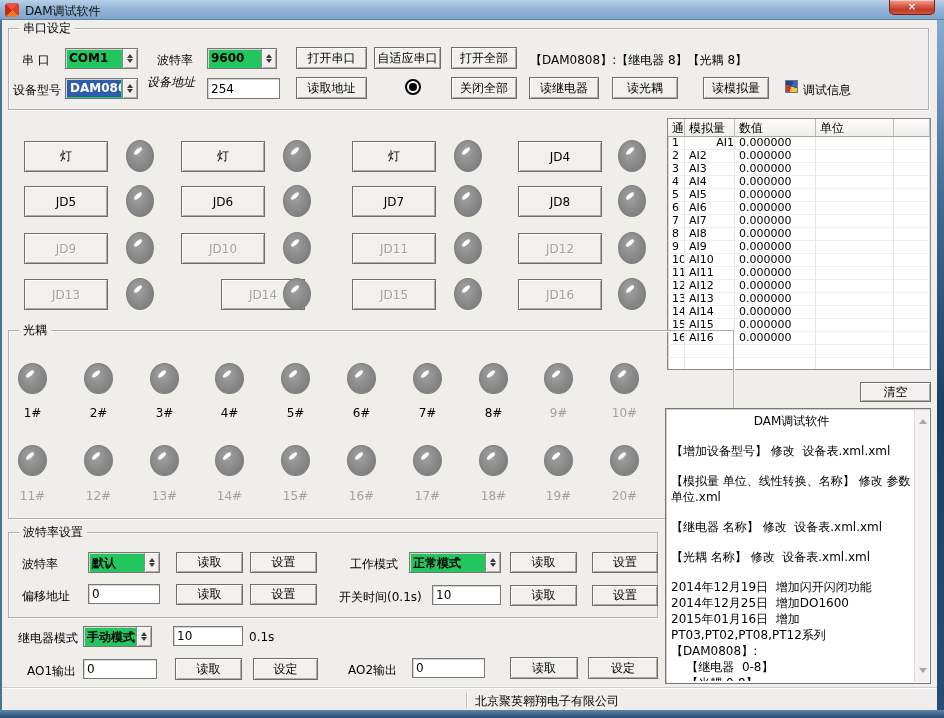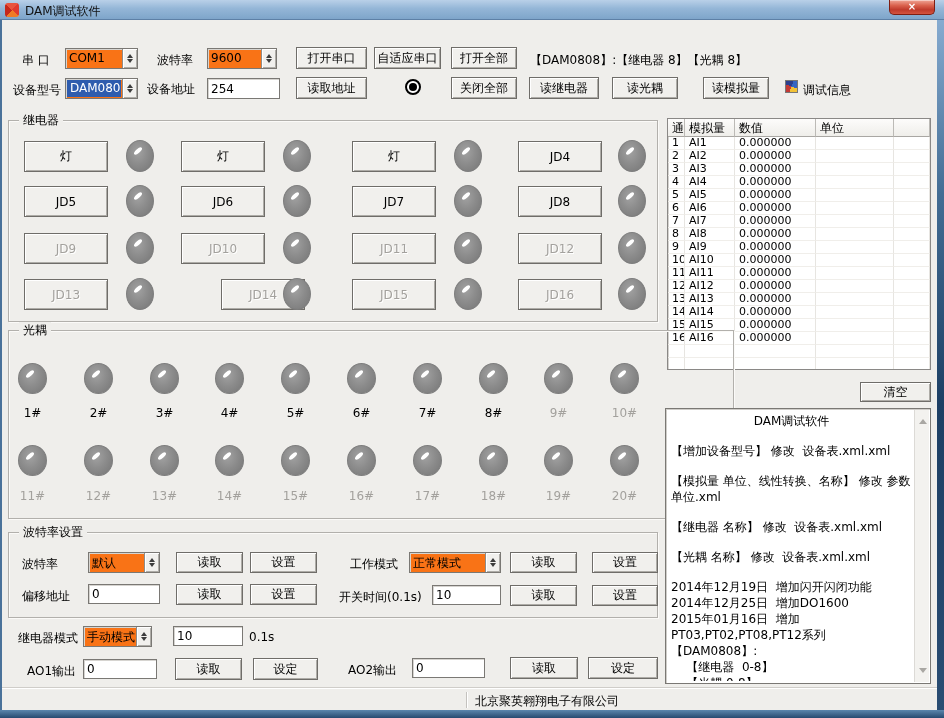--- a/index.html
+++ b/index.html
@@ -32,22 +32,22 @@
   .lbl { position:absolute; font-size:12px; color:#000; white-space:nowrap; }
   .lbl.disabled { color:#a3a19d; }
   .btn { position:absolute; background:#f1f0ed; border:1px solid #6f6d69;
     box-shadow:inset 1px 1px 0 #ffffff, inset -1px -1px 0 #aeaca7;
     font-size:12px; color:#000; display:flex; align-items:center; justify-content:center;
     white-space:nowrap; cursor:default; }
   .btn.disabled { color:#a3a19d; text-shadow:1px 1px 0 #fff; }
   .tinput { position:absolute; background:#fff; border:1px solid #7a7874;
     box-shadow:inset 1px 1px 0 #d6d4d0; font-family:"DejaVu Sans",sans-serif;
     font-size:12px; color:#000; padding:0 3px; height:21px; }
-  .combo { position:absolute; height:21px; background:#f97316; border:1px solid #7a7874;
-    box-shadow:inset 1px 1px 0 #d6d4d0; display:flex; }
+  .combo { position:absolute; height:21px; background:#22c55e; border:1px solid #7a7874;
+    box-shadow:inset 1px 1px 0 #d6d4d0; display:flex;font-weight:bold; }
   .combo-text { flex:1; font-size:12px; padding:2px 1px 0 3px; overflow:hidden; white-space:nowrap; }
   .combo.selected .combo-text { background:#2e5cae; color:#fff; margin:1px; padding-top:1px; }
   .cbtn { width:15px; background:#f1f0ed; border-left:1px solid #8f8d89;
     box-shadow:inset 1px 1px 0 #fff, inset -1px -1px 0 #aeaca7;
     display:flex; flex-direction:column; align-items:center; justify-content:center; gap:1px; }
   .cbtn .up { width:0; height:0; border:3px solid transparent; border-bottom:4px solid #3c3c3c; }
   .cbtn .dn { width:0; height:0; border:3px solid transparent; border-top:4px solid #3c3c3c; }
 
   .groupbox { position:absolute; border:1px solid #b2b0ac;
     box-shadow:inset 1px 1px 0 #fbfaf8, 1px 1px 0 #fbfaf8; }
@@ -110,20 +110,23 @@
   <div class="client-bg"></div>
 
   <div class="titlebar">
     <div class="app-icon"></div>
     <span class="win-title">DAM调试软件</span>
   </div>
   <div class="close-btn">
     <span>×</span>
   </div>
 
+  <div class="groupbox" style="left:8px;top:28px;width:921px;height:82px;">
+    <span class="gb-label">串口设定</span>
+  </div>
 
   <span class="lbl" style="left:22px;top:52px;">串  口</span>
   <div class="combo" style="left:65px;top:48px;width:73px;">
     <span class="combo-text">COM1</span>
     <span class="cbtn">
         <i class="up"></i>
         <i class="dn"></i>
       </span>
   </div>
 
@@ -143,37 +146,34 @@
 
   <span class="lbl" style="left:13px;top:82px;">设备型号</span>
   <div class="combo selected" style="left:65px;top:78px;width:73px;">
     <span class="combo-text">DAM0808</span>
     <span class="cbtn">
         <i class="up"></i>
         <i class="dn"></i>
       </span>
   </div>
 
-  <span class="lbl" style="left:147px;top:81px;">设备地址</span>
+  <span class="lbl" style="left:147px;top:74px;font-style:italic;">设备地址</span>
   <input class="tinput" style="left: 207px; top: 78px; width: 73px;" readonly="" value="254">
 
   <div class="btn" style="left:296px;top:77px;width:71px;height:22px;">读取地址</div>
   <div class="radio-ind">
       <i></i>
     </div>
   <div class="btn" style="left:451px;top:77px;width:66px;height:22px;">关闭全部</div>
   <div class="btn" style="left:529px;top:77px;width:70px;height:22px;">读继电器</div>
   <div class="btn" style="left:612px;top:77px;width:66px;height:22px;">读光耦</div>
   <div class="btn" style="left:703px;top:77px;width:66px;height:22px;">读模拟量</div>
   <div class="mini-icon" style="left:785px;top:80px;"></div>
   <span class="lbl" style="left:803px;top:82px;">调试信息</span>
 
-  <div class="groupbox" style="left:8px;top:120px;width:650px;height:202px;">
-    <span class="gb-label">继电器</span>
-  </div>
   <div id="relay-grid">
       <div class="btn relay-btn" style="left: 24px; top: 141px; width: 84px; height: 31px;">灯</div>
       <div class="led" style="left: 126px; top: 140px;">
         <i></i>
       </div>
       <div class="btn relay-btn" style="left: 181px; top: 141px; width: 84px; height: 31px;">灯</div>
       <div class="led" style="left: 283px; top: 140px;">
         <i></i>
       </div>
       <div class="btn relay-btn" style="left: 352px; top: 141px; width: 84px; height: 31px;">灯</div>
@@ -237,21 +237,21 @@
   <div class="tbl">
       <div class="thead">
         <div class="th" style="width: 17px;">通</div>
         <div class="th" style="width: 50px;">模拟量</div>
         <div class="th" style="width: 81px;">数值</div>
         <div class="th" style="width: 78px;">单位</div>
         <div class="th" style="flex: 1 1 0%;"></div>
       </div>
       <div class="trow">
         <div class="td" style="width: 17px;">1</div>
-        <div class="td" style="width: 50px;">AI1</div>
+        <div class="td" style="width: 50px; text-align: right;">AI1</div>
         <div class="td" style="width: 81px;">0.000000</div>
         <div class="td" style="width: 78px;"></div>
         <div class="td" style="flex: 1 1 0%;"></div>
       </div>
       <div class="trow">
         <div class="td" style="width: 17px;">2</div>
         <div class="td" style="width: 50px;">AI2</div>
         <div class="td" style="width: 81px;">0.000000</div>
         <div class="td" style="width: 78px;"></div>
         <div class="td" style="flex: 1 1 0%;"></div>

